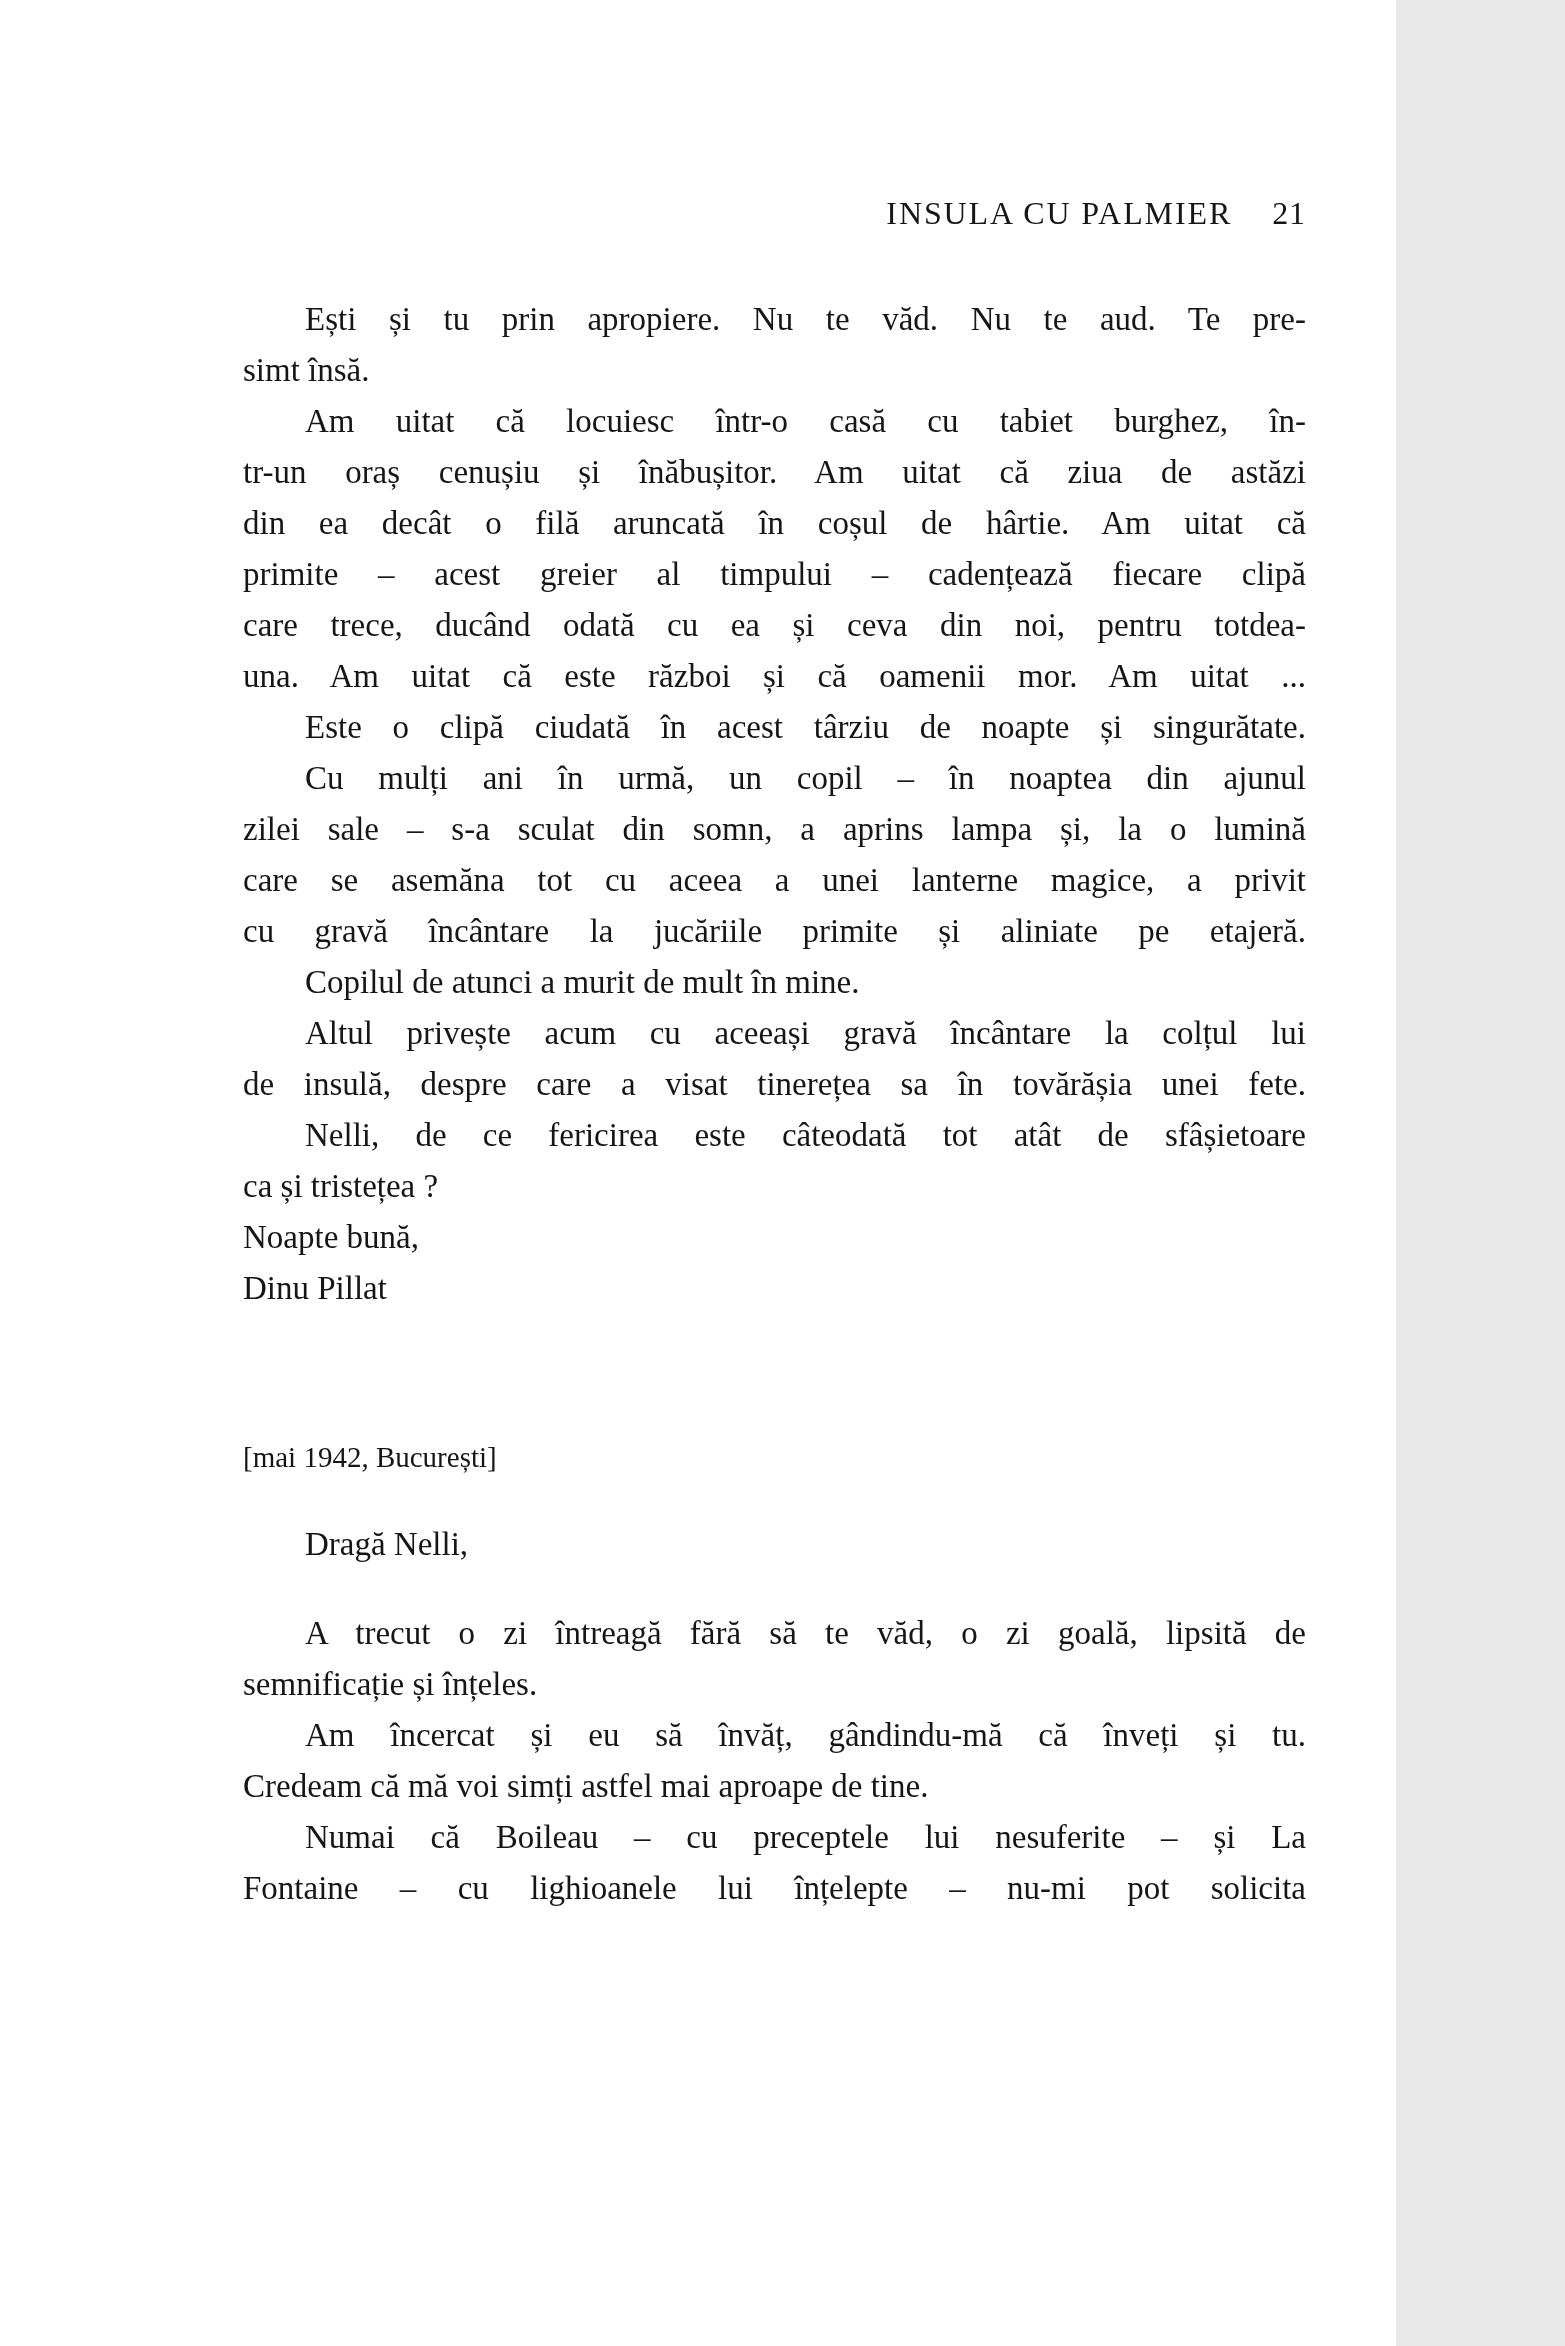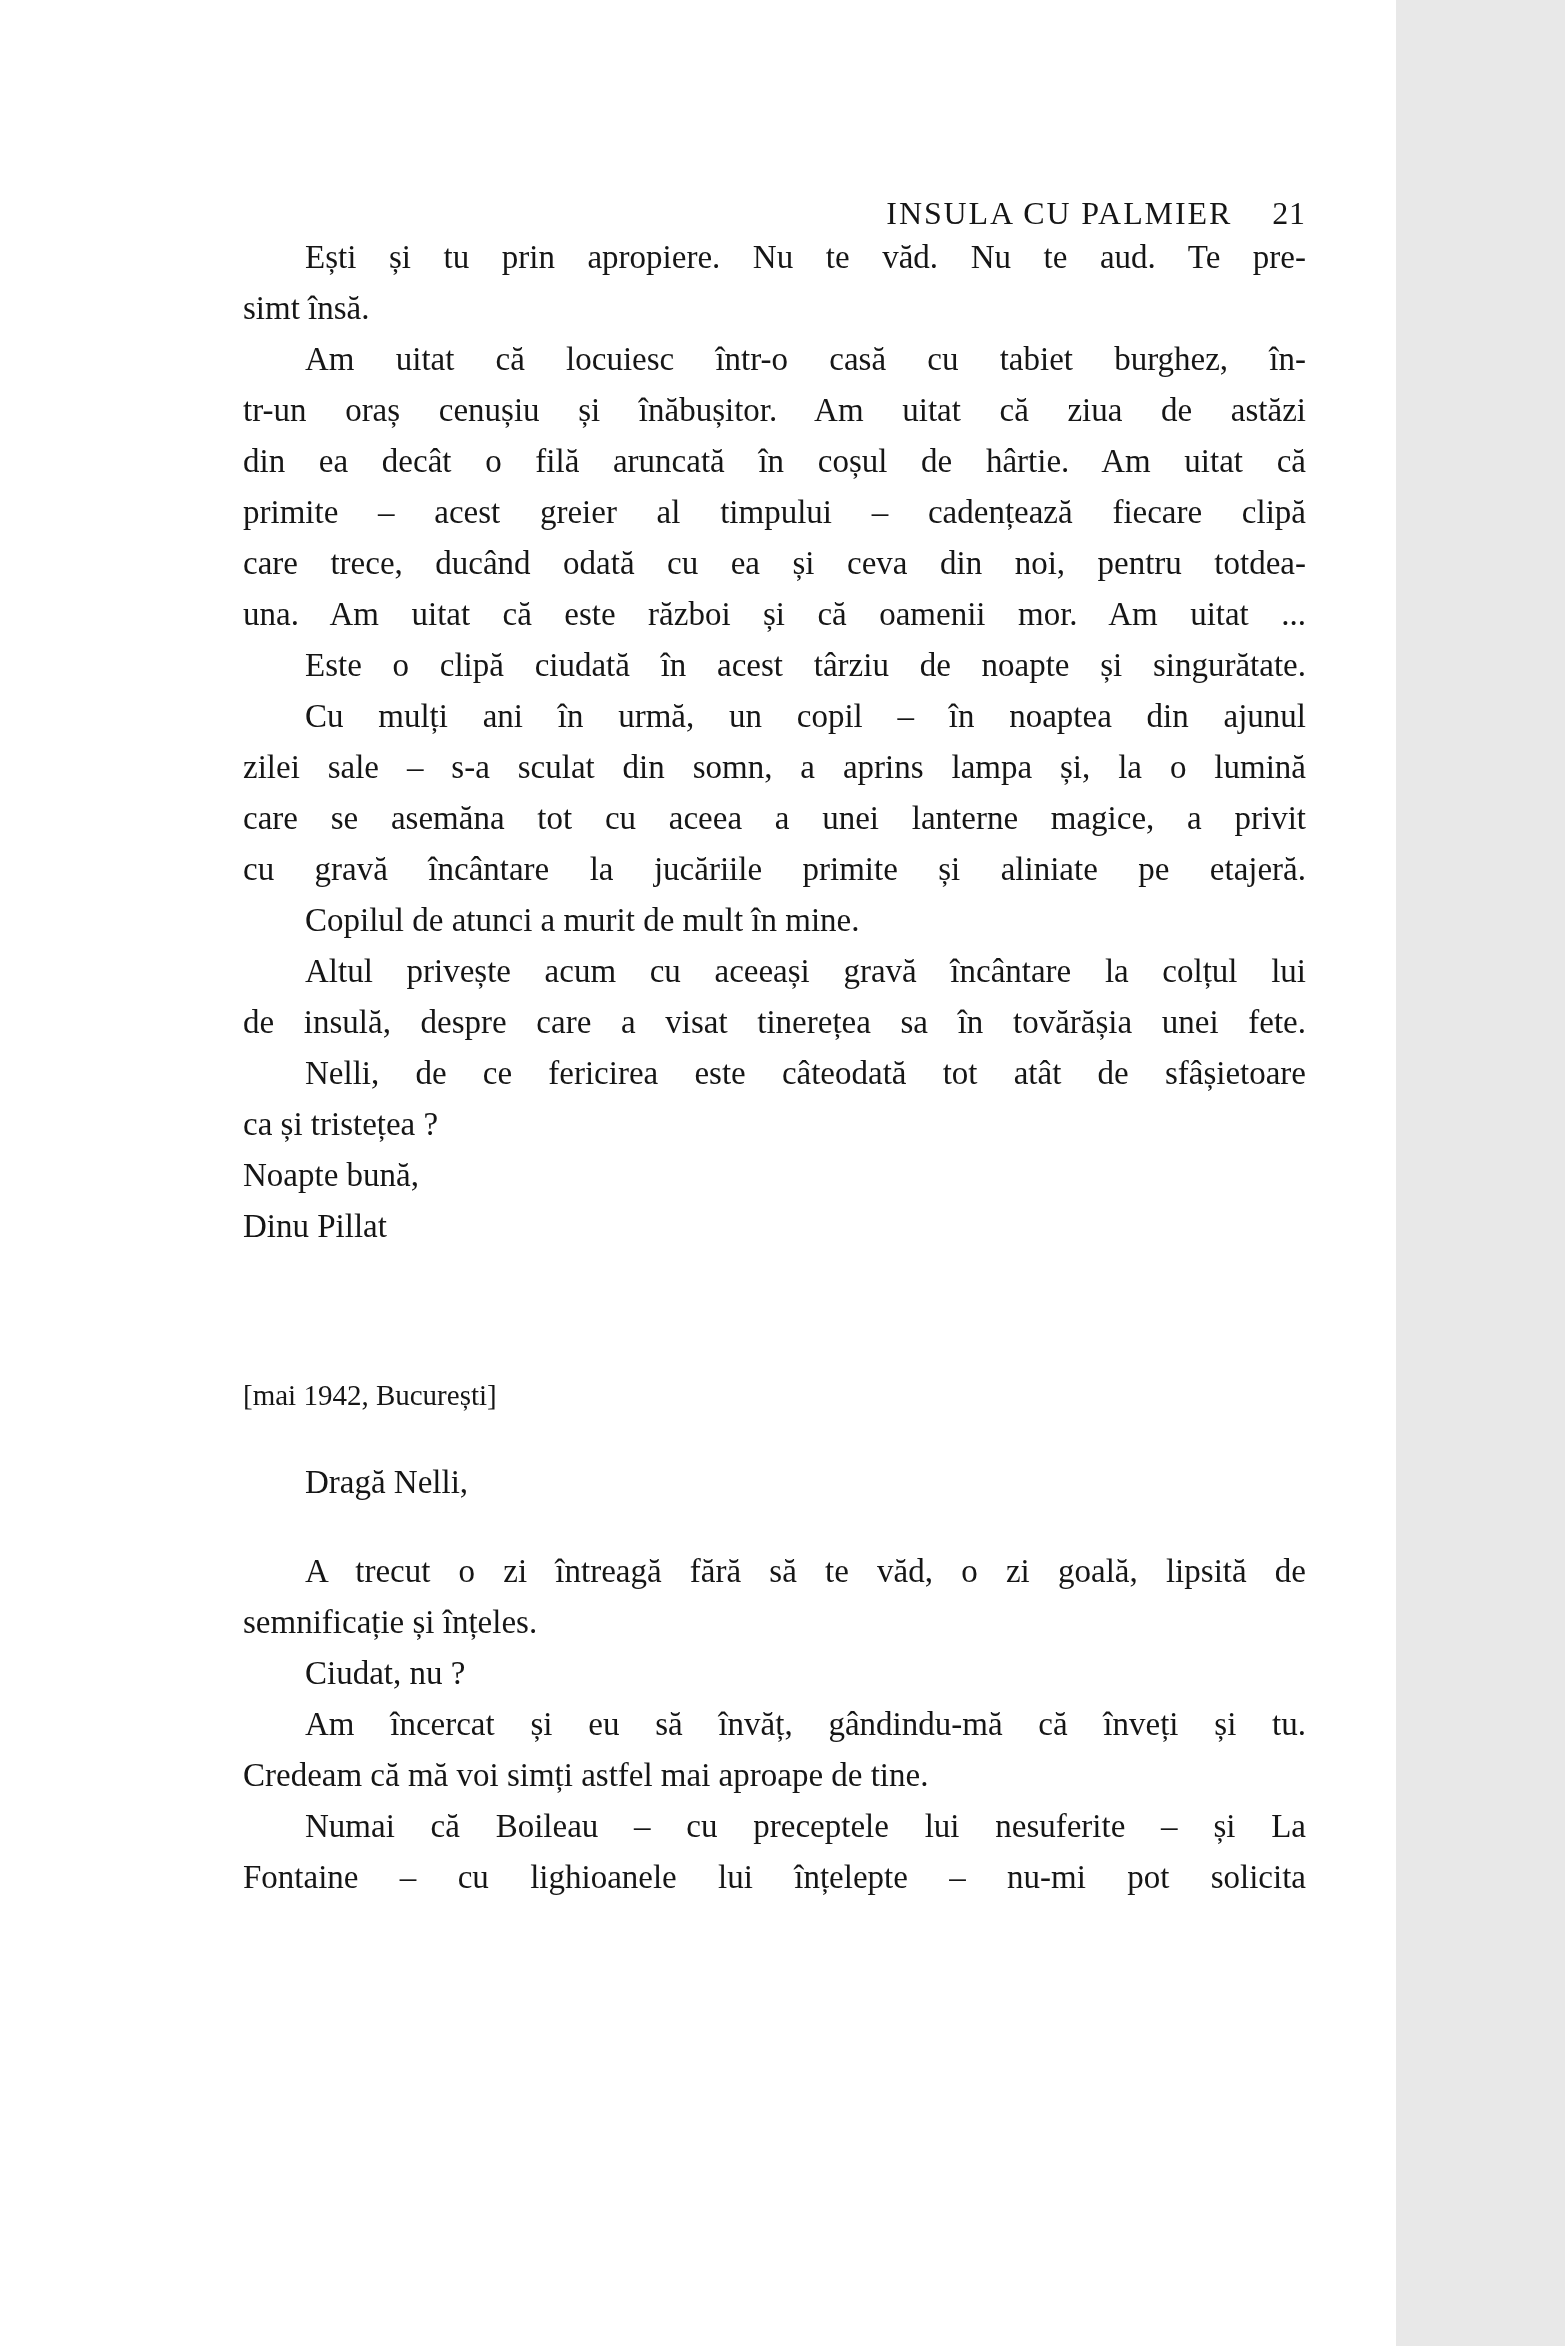--- a/index.html
+++ b/index.html
@@ -30,21 +30,21 @@
     letter-spacing: 1.9px;
     white-space: nowrap;
   }
   .running-header .pagenum {
     margin-left: 40px;
     letter-spacing: 0.9px;
   }
   .body-block {
     font-size: 33px;
   }
-  #body1 { }
+  #body1 { margin-top: 62px; }
   #body2 { margin-top: 38px; }
   .line {
     line-height: 51px;
     min-height: 51px;
   }
   .indent { padding-left: 62px; }
   .j {
     text-align: justify;
     text-align-last: justify;
     text-justify: inter-word;
@@ -98,21 +98,20 @@
       <div class="line right">Dinu Pillat</div>
     </div>
 
     <div class="dateline right line">[mai 1942, București]</div>
 
     <div class="salutation indent line">Dragă Nelli,</div>
 
     <div class="body-block" id="body2">
         <div class="line indent j">A trecut o zi întreagă fără să te văd, o zi goală, lipsită de</div>
         <div class="line">semnificație și înțeles.</div>
-        <div class="line indent">Ciudat, nu ?</div>
         <div class="line indent j">Am încercat și eu să învăț, gândindu-mă că înveți și tu.</div>
         <div class="line">Credeam că mă voi simți astfel mai aproape de tine.</div>
         <div class="line indent j">Numai că Boileau – cu preceptele lui nesuferite – și La</div>
         <div class="line j">Fontaine – cu lighioanele lui înțelepte – nu-mi pot solicita</div>
       </div>
 
   </div>
 </div>
 
 

